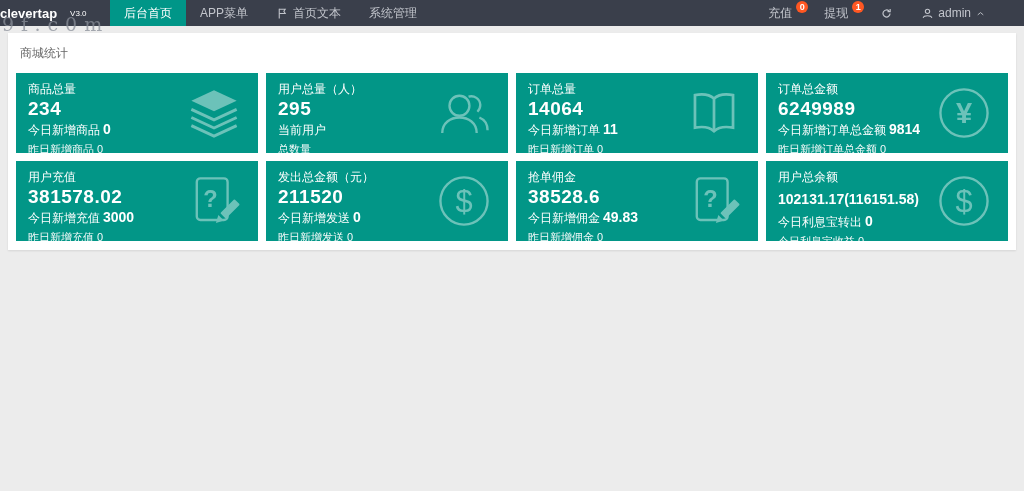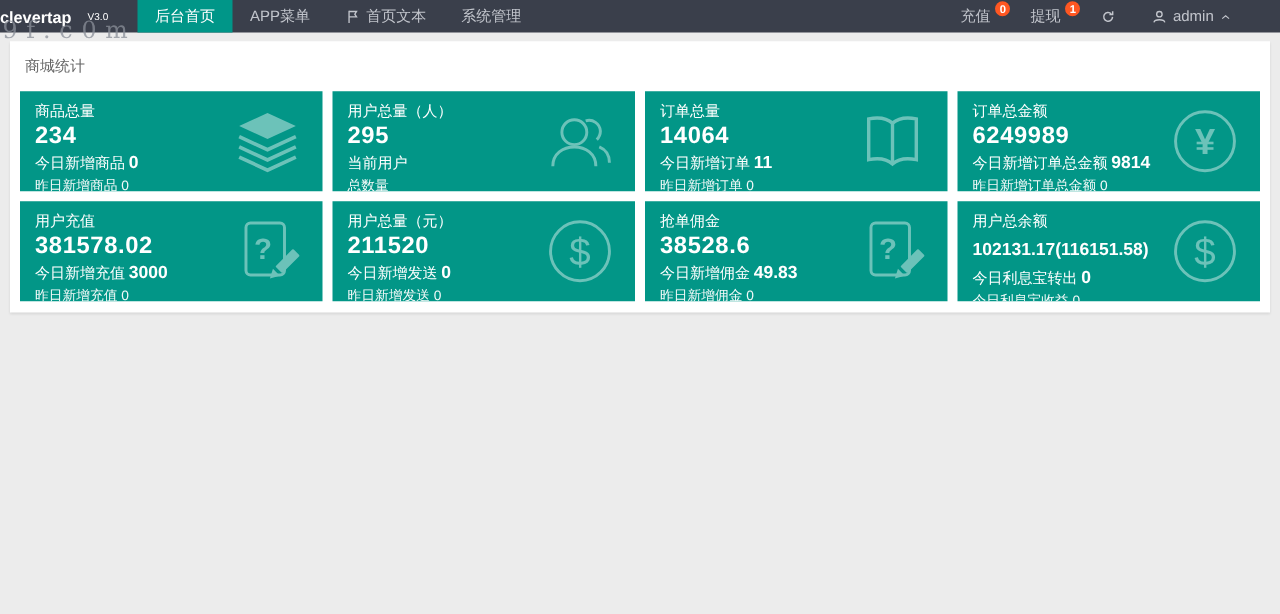--- a/index.html
+++ b/index.html
@@ -206,21 +206,21 @@
           <text x="28" y="39" font-size="26" font-weight="bold" text-anchor="middle" fill="#ffffff" font-family="'Liberation Sans','DejaVu Sans',sans-serif">?</text>
           <g transform="rotate(45 46 44)" fill="#ffffff">
             <rect x="42" y="28" width="8.5" height="22" rx="1"></rect>
             <path d="M42 53 l4.2 8 4.3-8z"></path>
           </g>
         </svg>
       </div>
     </div>
 
     <div class="card">
-      <div class="card-title">用户总量（元）</div>
+      <div class="card-title">发出总金额（元）</div>
       <div class="card-value">211520</div>
       <div class="card-line2"><span>今日新增发送</span><b>0</b></div>
       <div class="card-line3"><span style="margin-left:0">昨日新增发送</span><span>0</span></div>
       <div class="card-icon">
         <svg viewBox="0 0 64 64">
           <circle cx="32" cy="32" r="26" fill="none" stroke="#ffffff" stroke-width="2.6"></circle>
           <text x="32" y="44" font-size="34" text-anchor="middle" fill="#ffffff" font-family="'Liberation Sans','DejaVu Sans',sans-serif">$</text>
         </svg>
       </div>
     </div>

